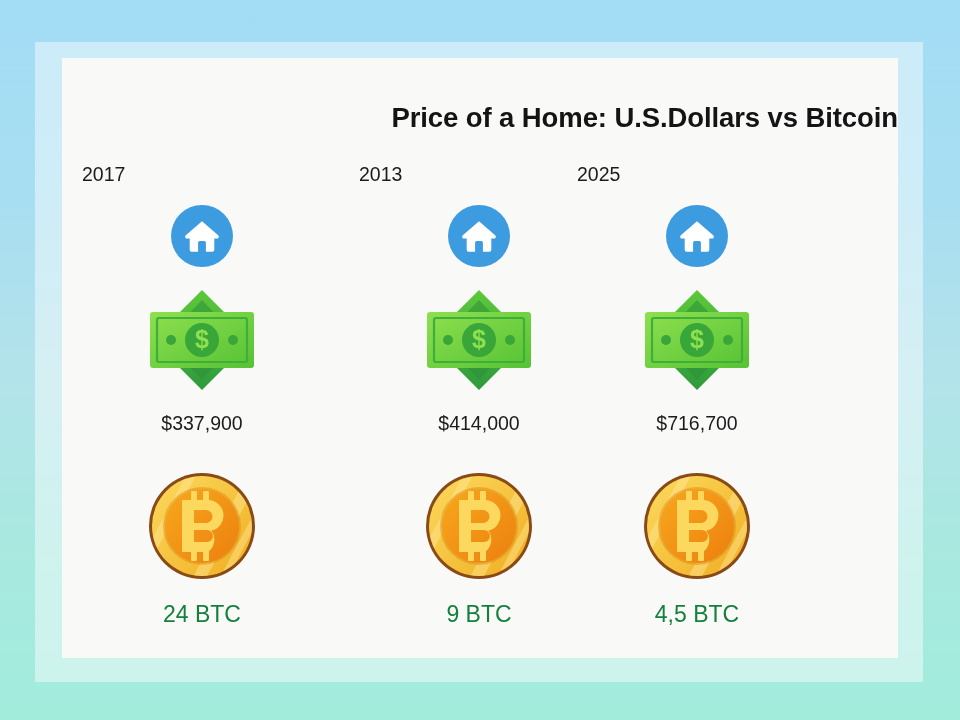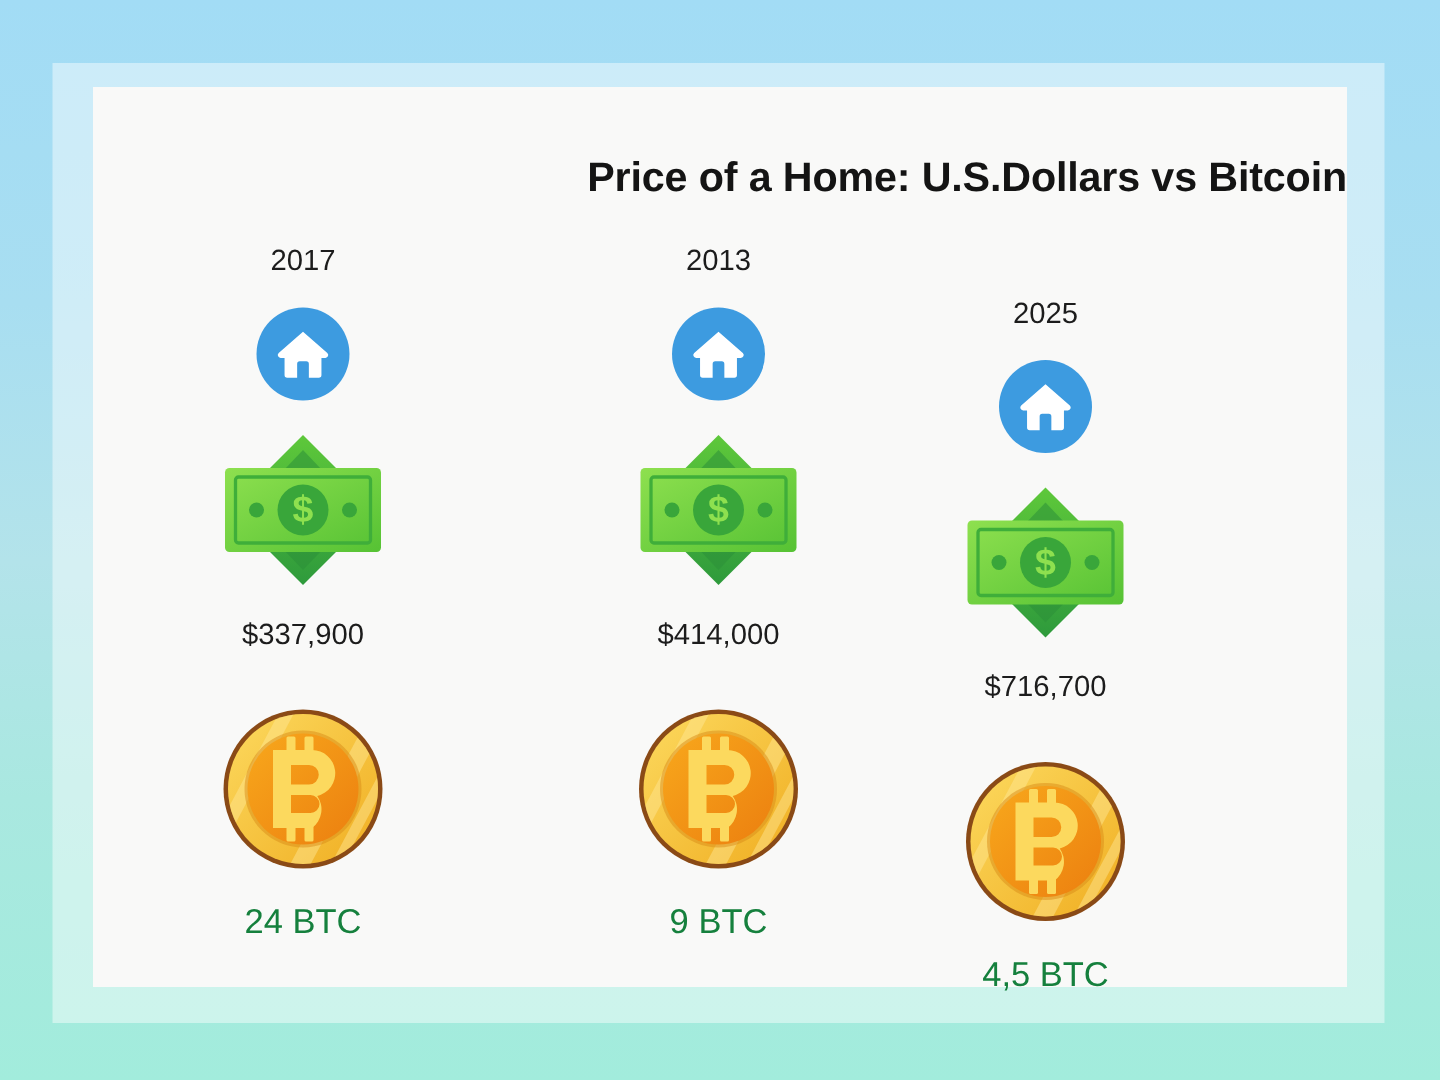--- a/index.html
+++ b/index.html
@@ -72,27 +72,27 @@
     height: 600px;
   }
   .col {
     position: absolute;
     top: 0;
     width: 240px;
     height: 600px;
   }
   .col-0 { left: 20px; }
   .col-1 { left: 297px; }
-  .col-2 { left: 515px; margin-top: 35px; }
+  .col-2 { left: 515px; }
 
   .year {
     position: absolute;
     top: 105px;
     width: 240px;
-    text-align: center;
+    text-align: left;
     font-size: 19.5px;
     color: #1c1c1c;
   }
 
   
   .house-wrap {
     position: absolute;
     top: 147px;
     width: 240px;
     display: flex;

